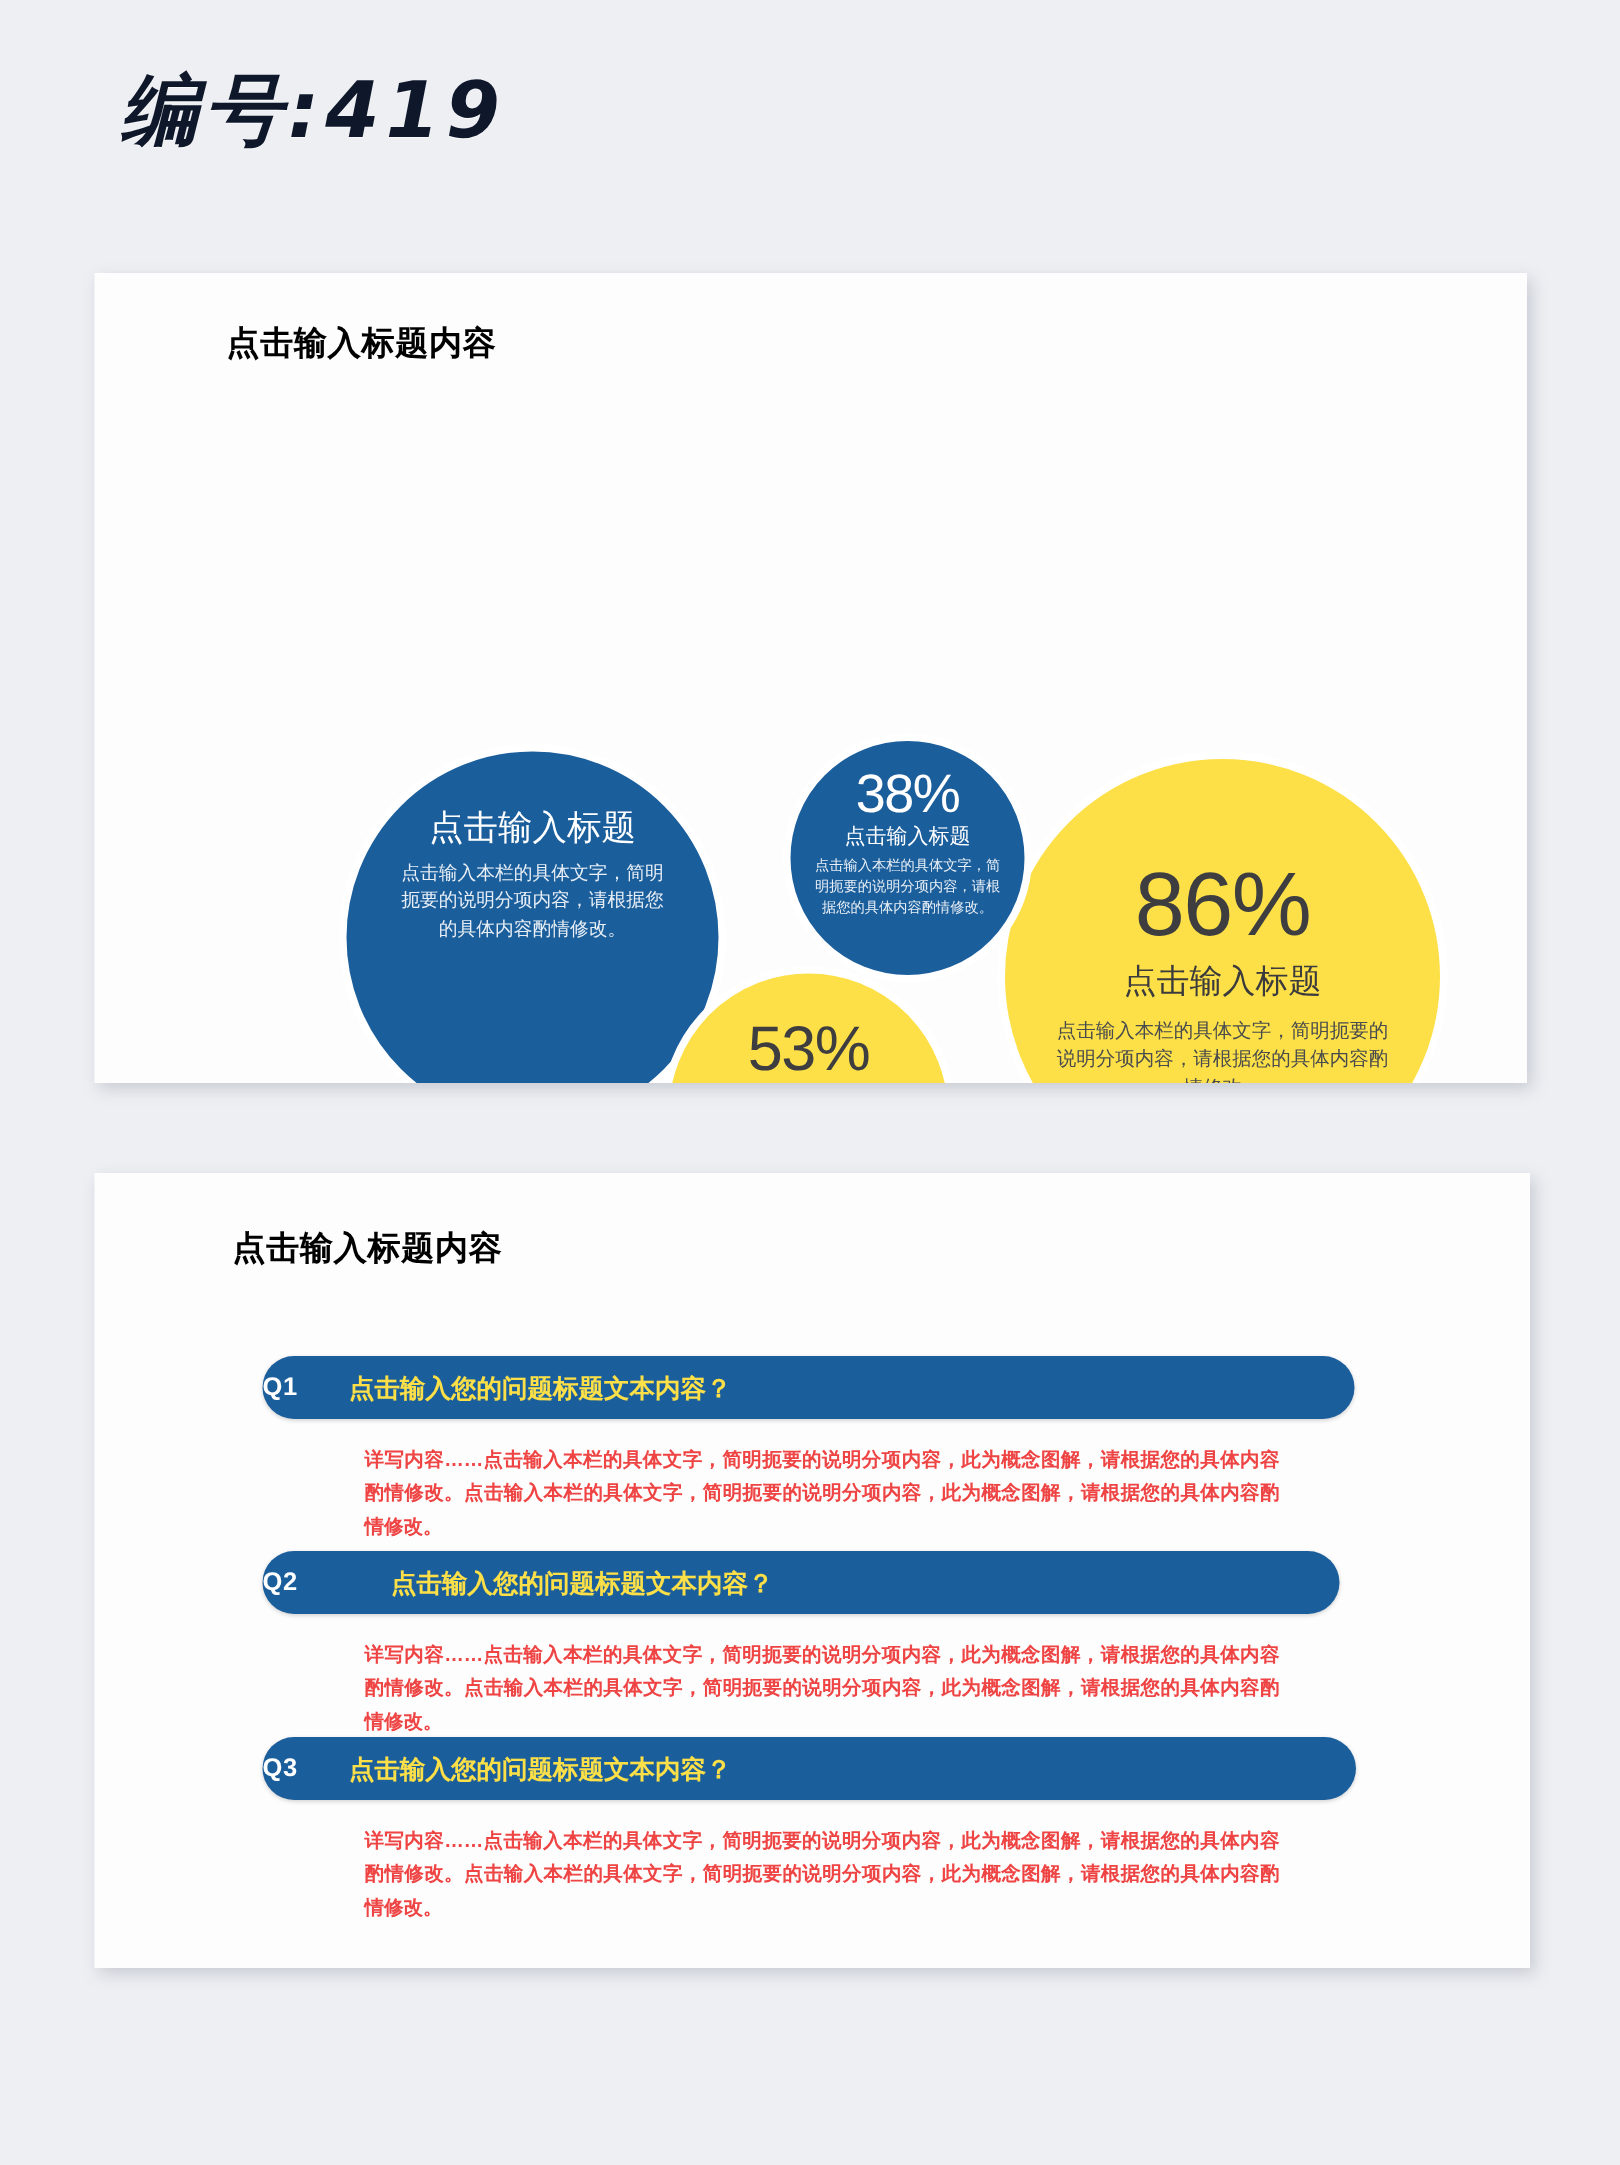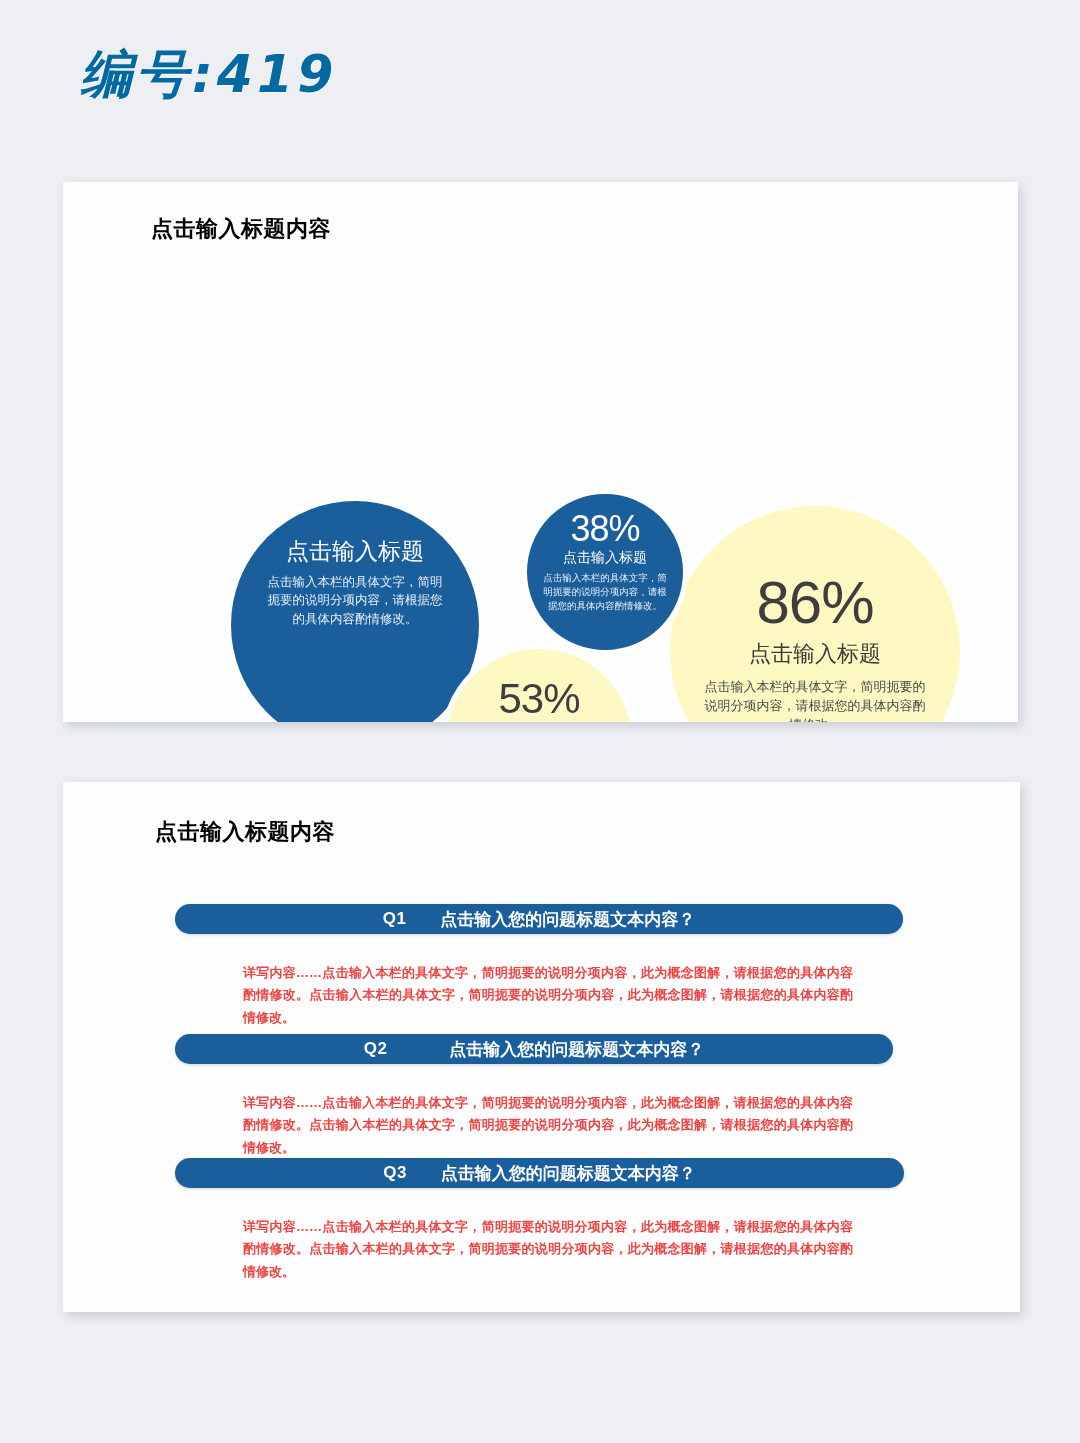--- a/index.html
+++ b/index.html
@@ -22,21 +22,21 @@
     top: 48px;
     width: 500px;
     height: 80px;
   }
   .doc-header .code {
     font-family: "DejaVu Sans", sans-serif;
     font-size: 52px;
     font-weight: 700;
     font-style: italic;
     letter-spacing: 4px;
-    color: #0369a1;
+    color: #0f172a;
     line-height: 1;
     white-space: nowrap;
     text-shadow: 0 1px 0 rgba(255,255,255,0.6);
   }
 
   
   .slide {
     position: absolute;
     background: #fdfdfd;
     box-shadow: 3px 4px 10px rgba(120,125,140,0.30);
@@ -89,21 +89,21 @@
   .bubble .bbody {
     line-height: 1.45;
     font-weight: 400;
   }
 
   .bubble.blue { background: #1b5e9c; }
   .bubble.blue .pct { color: #ffffff; }
   .bubble.blue .btitle { color: #ffffff; }
   .bubble.blue .bbody { color: #e8eff6; }
 
-  .bubble.grey { background: #fef9c3; }
+  .bubble.grey { background: #fde047; }
   .bubble.grey .pct { color: #3e3e40; }
   .bubble.grey .btitle { color: #3b3b3d; }
   .bubble.grey .bbody { color: #494b4d; }
 
   
   #bubble-76 {
     left: 163px; top: 314px; width: 258px; height: 258px;
     z-index: 3;
     padding-top: 34px;
   }
@@ -139,36 +139,36 @@
   #bubble-86 .btitle { font-size: 22px; margin-top: 9px; }
   #bubble-86 .bbody { font-size: 13px; margin-top: 12px; width: 222px; }
 
   
   .qa-group { position: absolute; left: 0; top: 0; width: 100%; }
   .qa-item { position: absolute; left: 0; width: 100%; }
 
   .qa-bar {
     position: absolute;
     left: 112px;
-    height: 30px;
+    height: 42px;
     background: #1b5e9c;
     border-radius: 23px;
     display: flex;
     align-items: center;
-    justify-content: center;
+    justify-content: flex-start;
     box-shadow: 0 1px 3px rgba(0,0,0,0.18);
   }
   .qa-bar .q-label {
     color: #ffffff;
     font-size: 17px;
     font-weight: 700;
     letter-spacing: 0.5px;
   }
   .qa-bar .q-text {
-    color: #ffffff;
+    color: #fde047;
     font-size: 17px;
     font-weight: 700;
     margin-left: 34px;
     white-space: nowrap;
   }
   .qa-para {
     position: absolute;
     left: 180px;
     width: 610px;
     font-size: 13px;

